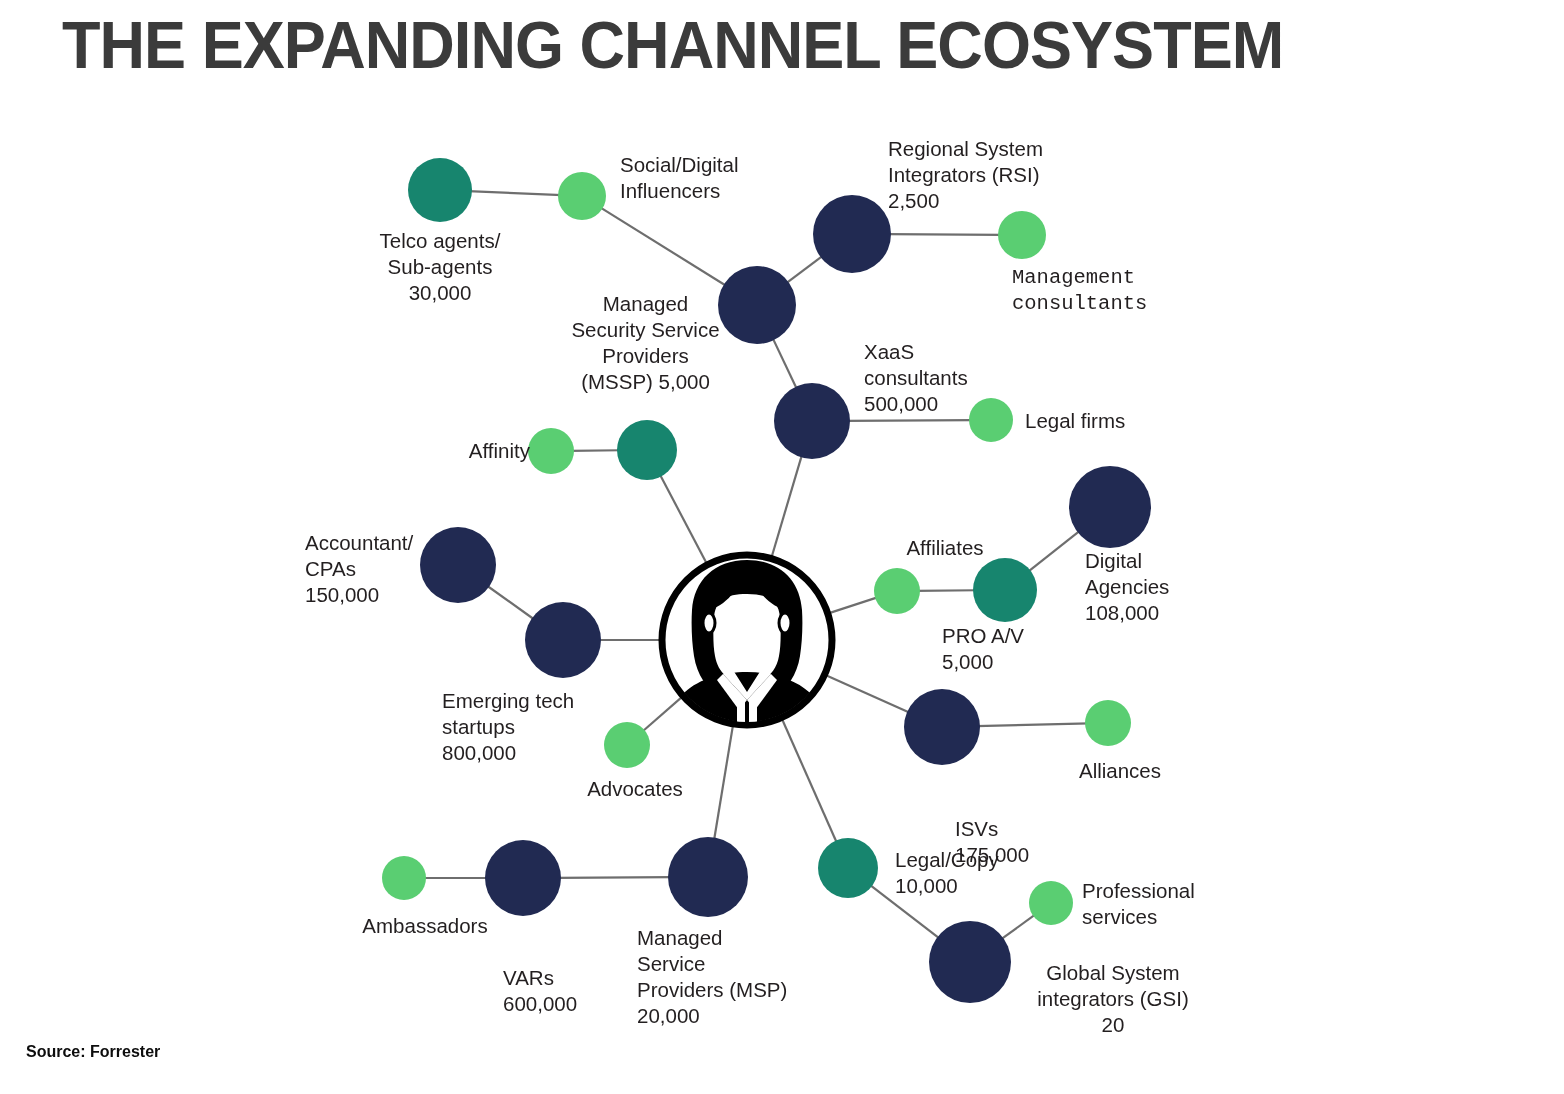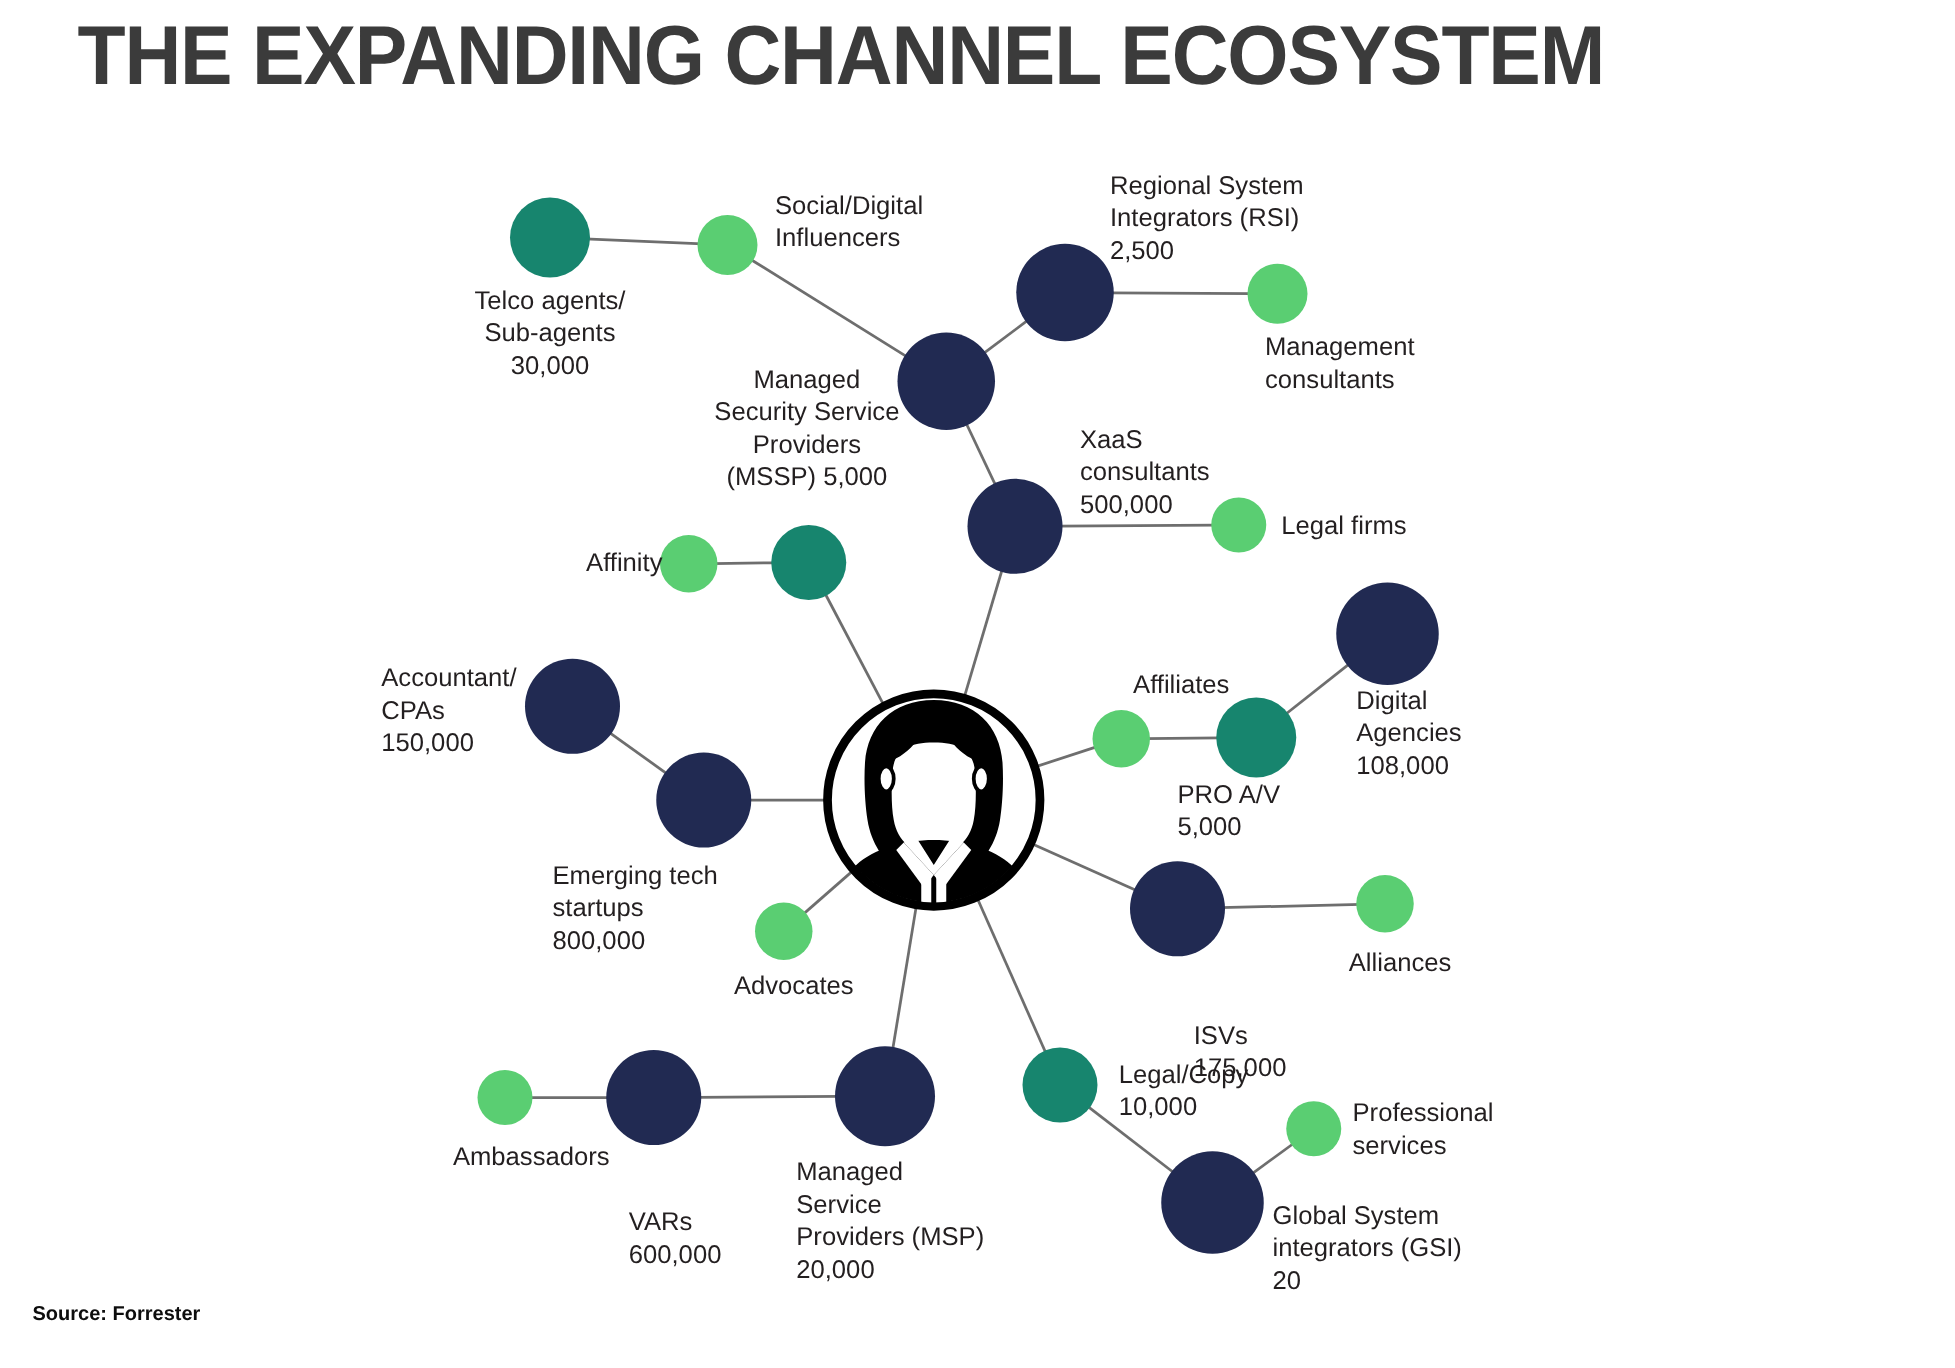--- a/index.html
+++ b/index.html
@@ -173,21 +173,21 @@
 <span>30,000</span></div>
     <div class="node-label align-left" style="left: 620px; top: 152px; width: 210px;"><span>Social/Digital
 Influencers</span></div>
     <div class="node-label align-center" style="left: 533px; top: 291px; width: 225px;"><span>Managed
 Security Service
 Providers
 (MSSP)  5,000</span></div>
     <div class="node-label align-left" style="left: 888px; top: 136px; width: 230px;"><span>Regional System
 Integrators (RSI)</span>
 <span>2,500</span></div>
-    <div class="node-label align-left" style="left: 1012px; top: 265px; width: 200px;"><span>Management
+    <div class="node-label align-left" style="left: 1012px; top: 265px; width: 200px; font-family: Liberation Mono, monospace;"><span>Management
 consultants</span></div>
     <div class="node-label align-left" style="left: 864px; top: 339px; width: 190px;"><span>XaaS
 consultants</span>
 <span>500,000</span></div>
     <div class="node-label align-left" style="left: 1025px; top: 408px; width: 180px;"><span>Legal firms</span></div>
     <div class="node-label align-right" style="left: 400px; top: 438px; width: 130px;"><span>Affinity</span></div>
     <div class="node-label align-left" style="left: 305px; top: 530px; width: 145px;"><span>Accountant/
 CPAs</span>
 <span>150,000</span></div>
     <div class="node-label align-left" style="left: 442px; top: 688px; width: 180px;"><span>Emerging tech
@@ -205,20 +205,20 @@
     <div class="node-label align-center" style="left: 1045px; top: 758px; width: 150px;"><span>Alliances</span></div>
     <div class="node-label align-center" style="left: 340px; top: 913px; width: 170px; text-align: center;"><span>Ambassadors</span></div>
     <div class="node-label align-left" style="left: 503px; top: 925px; width: 150px; margin-top: 40px;"><span>VARs</span>
 <span>600,000</span></div>
     <div class="node-label align-left" style="left: 637px; top: 925px; width: 185px;"><span>Managed
 Service
 Providers (MSP)</span>
 <span>20,000</span></div>
     <div class="node-label align-left" style="left: 895px; top: 847px; width: 160px;"><span>Legal/Copy</span>
 <span>10,000</span></div>
-    <div class="node-label align-left" style="left: 1018px; top: 960px; width: 190px;"><span>Global System
+    <div class="node-label align-left" style="left: 1018px; top: 960px; width: 190px; text-align: center;"><span>Global System
 integrators (GSI)</span>
 <span>20</span></div>
     <div class="node-label align-left" style="left: 1082px; top: 878px; width: 160px;"><span>Professional
 services</span></div>
   </div>
 
 <div id="source-note">Source: Forrester</div>
 
 </body></html>

